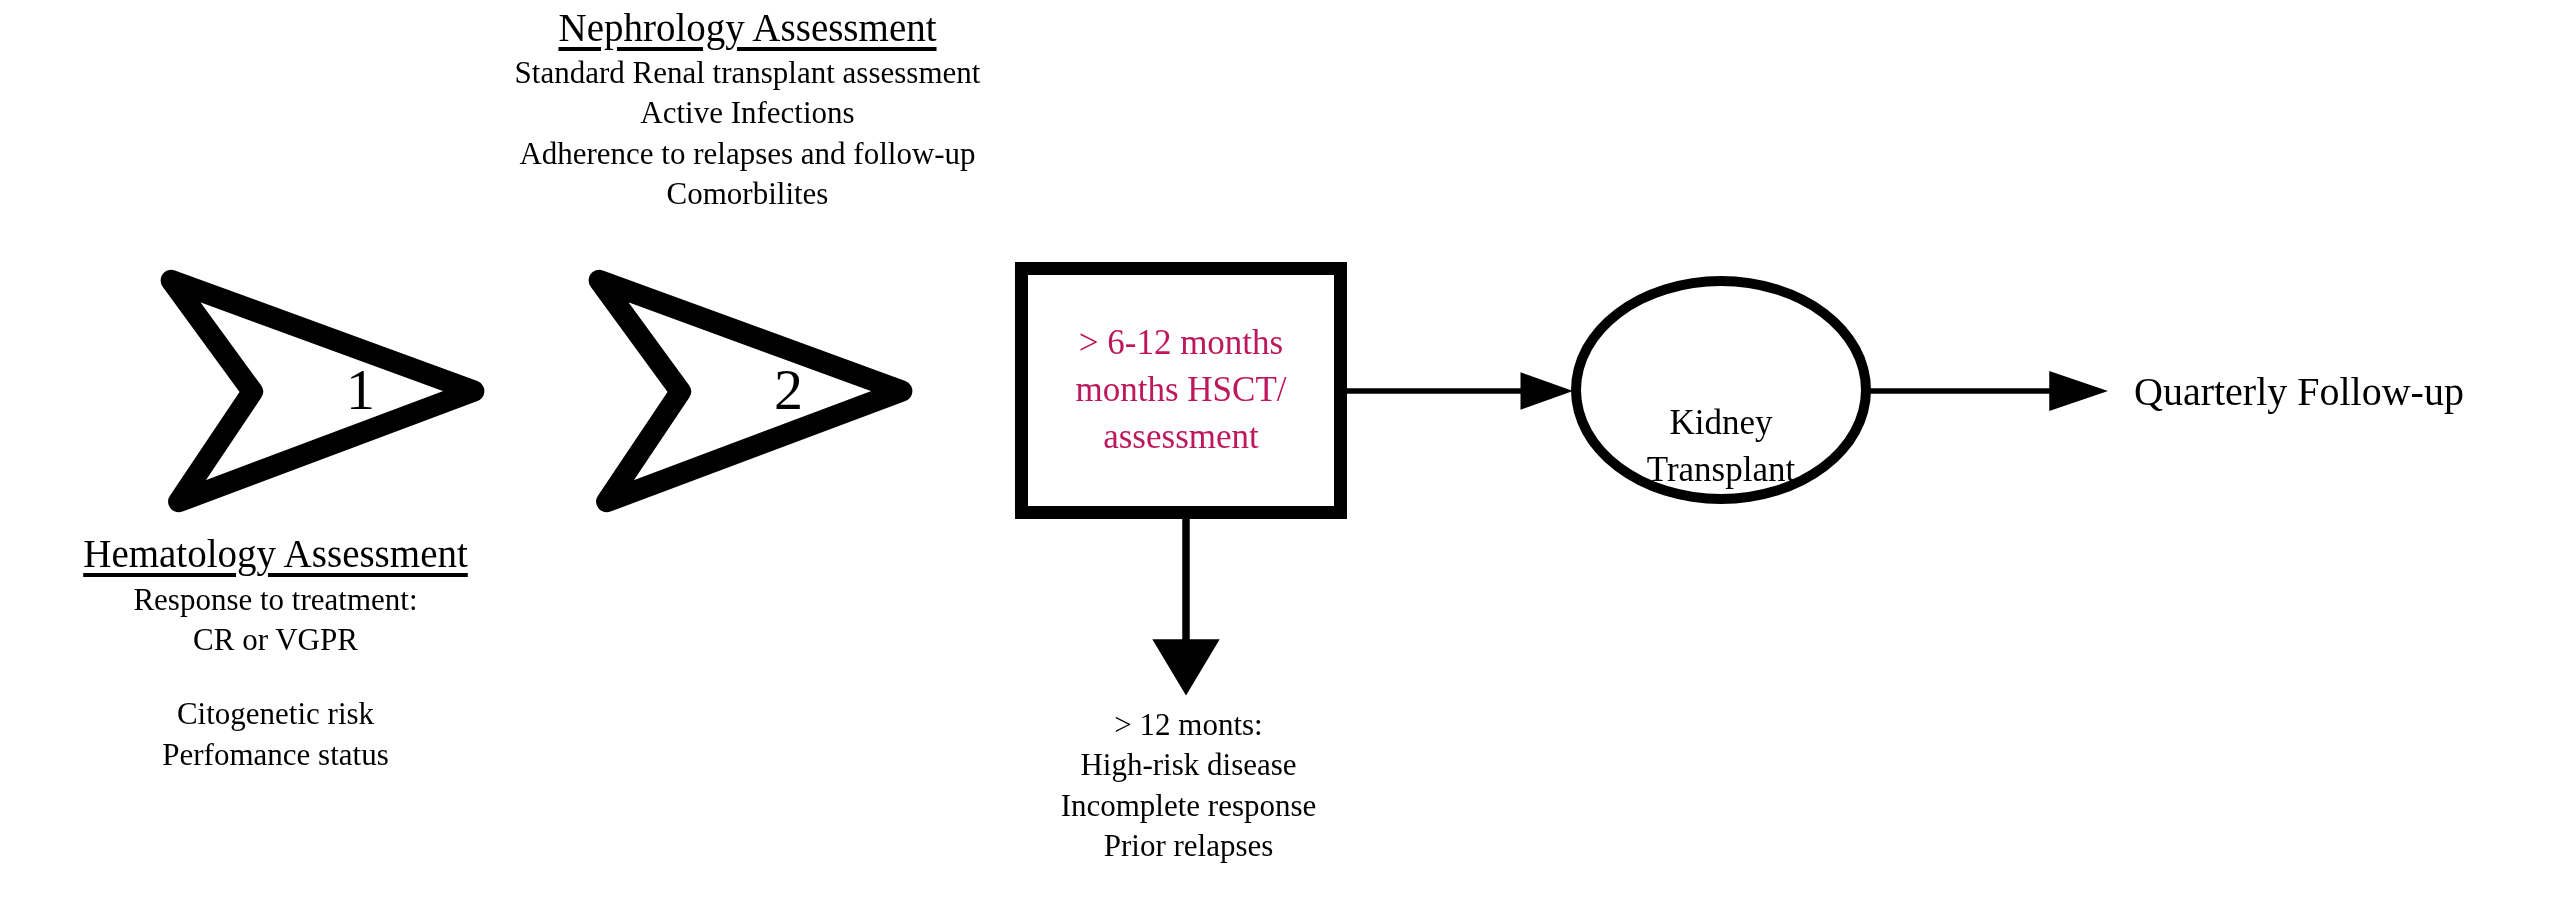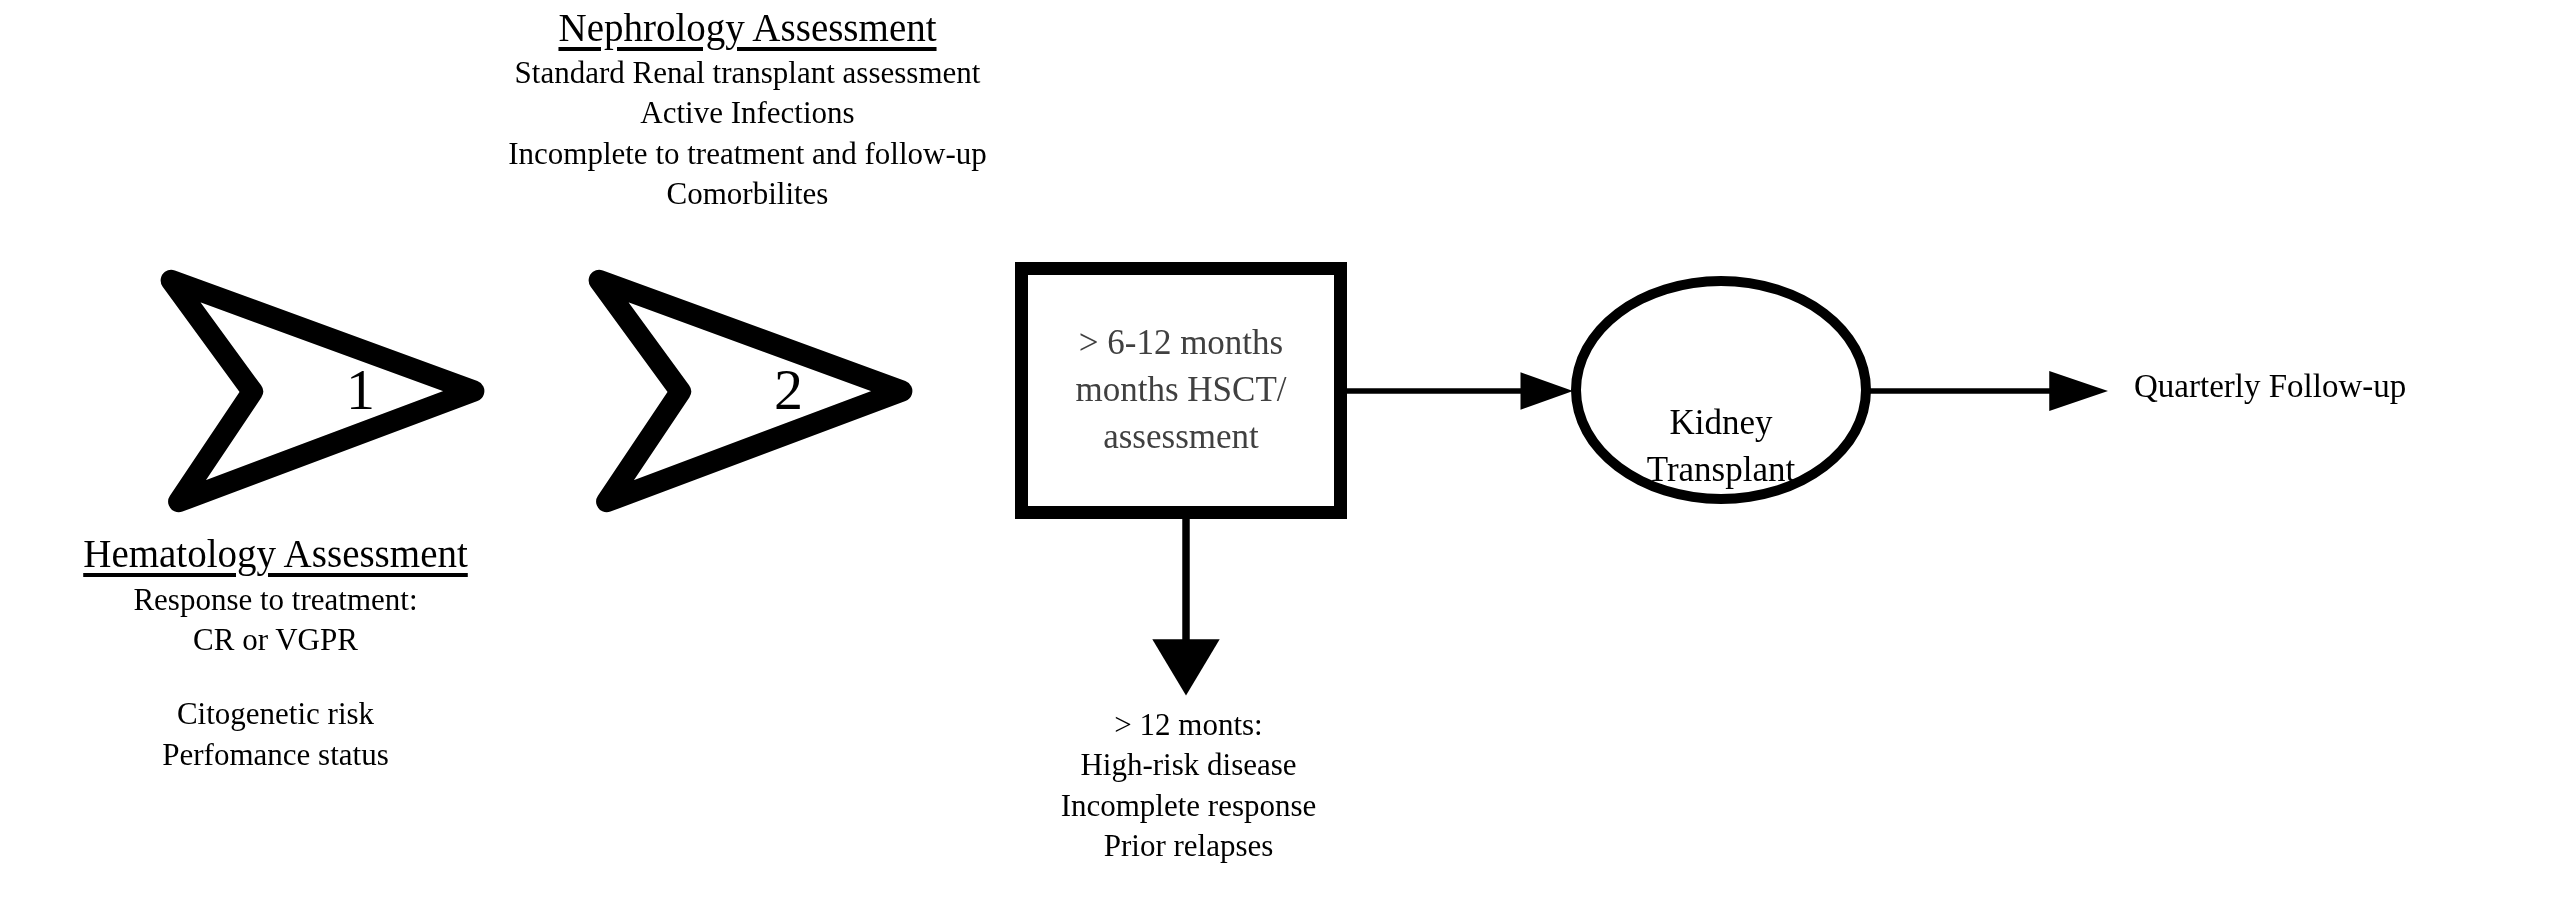--- a/index.html
+++ b/index.html
@@ -82,21 +82,21 @@
     box-sizing: border-box;
     background: #ffffff;
     display: flex;
     align-items: center;
     justify-content: center;
   }
   #decision-box .box-text {
     font-size: 35px;
     line-height: 1.34;
     text-align: center;
-    color: #404040;
+    color: #be185d;
     white-space: nowrap;
   }
 
   
   #kidney-ellipse {
     left: 1571px;
     top: 276px;
     width: 300px;
     height: 228px;
     border: 10.6px solid #000000;
@@ -112,37 +112,37 @@
     line-height: 1.36;
     text-align: center;
     color: #000;
     white-space: nowrap;
   }
 
   
   #quarterly-label {
     left: 2134px;
     top: 368px;
-    font-size: 33px;
+    font-size: 40px;
     color: #000;
     white-space: nowrap;
   }
 
   svg { display: block; }
 </style>
 </head>
 <body>
 
 <div id="canvas">
 
   <div class="txt-block" id="nephrology-group">
     <div class="heading">Nephrology Assessment</div>
     <div class="body-line">Standard Renal transplant assessment</div>
     <div class="body-line">Active Infections</div>
-    <div class="body-line">Incomplete to treatment and follow-up</div>
+    <div class="body-line">Adherence to relapses and follow-up</div>
     <div class="body-line">Comorbilites</div>
   </div>
 
   <div class="txt-block" id="hematology-group">
     <div class="heading">Hematology Assessment</div>
     <div class="body-line">Response to treatment:</div>
     <div class="body-line">CR or VGPR</div>
     <div class="spacer-line"></div>
     <div class="body-line">Citogenetic risk</div>
     <div class="body-line">Perfomance status</div>

